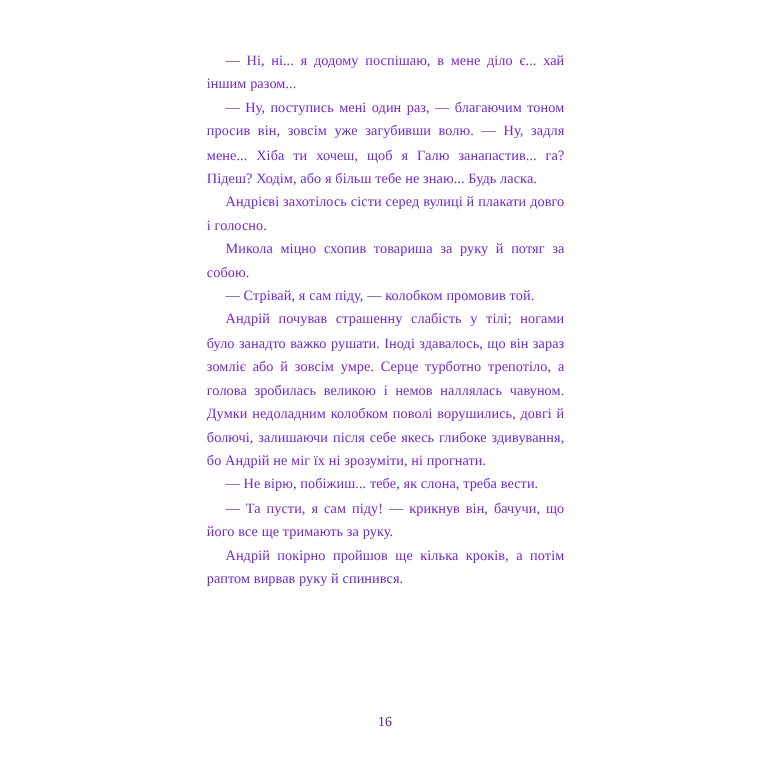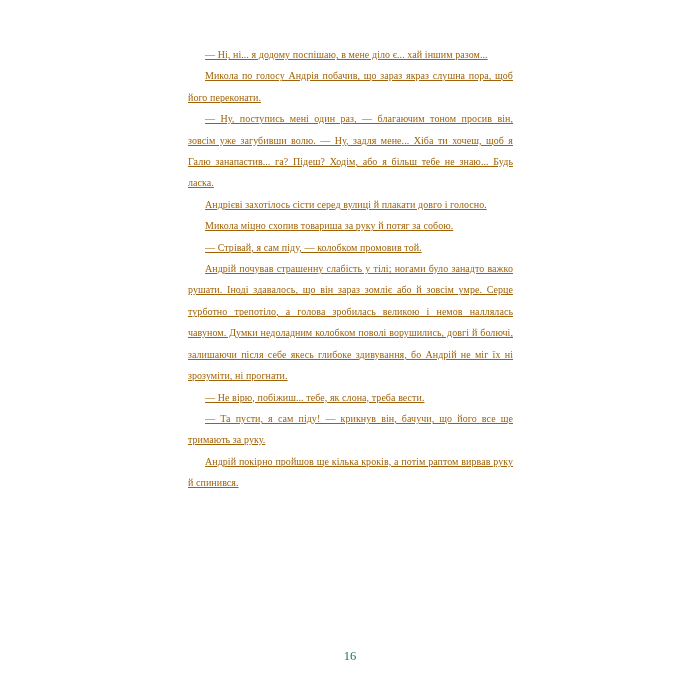--- a/index.html
+++ b/index.html
@@ -26,48 +26,46 @@
     position: absolute;
     left: 188px;
     top: 44px;
     width: 325px;
   }
   .para {
     margin: 0;
     text-indent: 17px;
     text-align: justify;
     text-justify: inter-word;
-    font-size: 10px;
+    font-size: 13px;
     line-height: 21.4px;
     letter-spacing: 0.05px;
     word-spacing: 0.1px;
     hyphens: manual;
-    color: #a16207;
-    text-decoration: underline;
+    color: #6d28d9;
   }
   .page-number {
     position: absolute;
     left: 0;
     right: 0;
     top: 648px;
     text-align: center;
     font-size: 12.6px;
     line-height: 16px;
-    color: #15803d;
+    color: #4c1d95;
     font-family: "Liberation Serif", "DejaVu Serif", serif;
   }
 </style>
 </head>
 <body>
 
 <div class="page">
 
   <div class="text-block">
     <p class="para">— Ні, ні... я додому поспішаю, в мене діло є... хай іншим разом...</p>
-    <p class="para">Микола по голосу Андрія побачив, що зараз якраз слушна пора, щоб його переконати.</p>
     <p class="para">— Ну, поступись мені один раз, — благаючим тоном просив він, зовсім уже загубивши волю. — Ну, задля мене... Хіба ти хочеш, щоб я Галю занапастив... га? Підеш? Ходім, або я більш тебе не знаю... Будь ласка.</p>
     <p class="para">Андрієві захотілось сісти серед вулиці й плакати довго і голосно.</p>
     <p class="para">Микола міцно схопив товариша за руку й потяг за собою.</p>
     <p class="para">— Стрівай, я сам піду, — колобком промовив той.</p>
     <p class="para">Андрій почував страшенну слабість у тілі; ногами було занадто важко рушати. Іноді здавалось, що він зараз зомліє або й зовсім умре. Серце турботно трепотіло, а голова зробилась великою і немов наллялась чавуном. Думки недоладним колобком поволі ворушились, довгі й болючі, залишаючи після себе якесь глибоке здивування, бо Андрій не міг їх ні зрозуміти, ні прогнати.</p>
     <p class="para">— Не вірю, побіжиш... тебе, як слона, треба вести.</p>
     <p class="para">— Та пусти, я сам піду! — крикнув він, бачучи, що його все ще тримають за руку.</p>
     <p class="para">Андрій покірно пройшов ще кілька кроків, а потім раптом вирвав руку й спинився.</p>
 
   </div>

